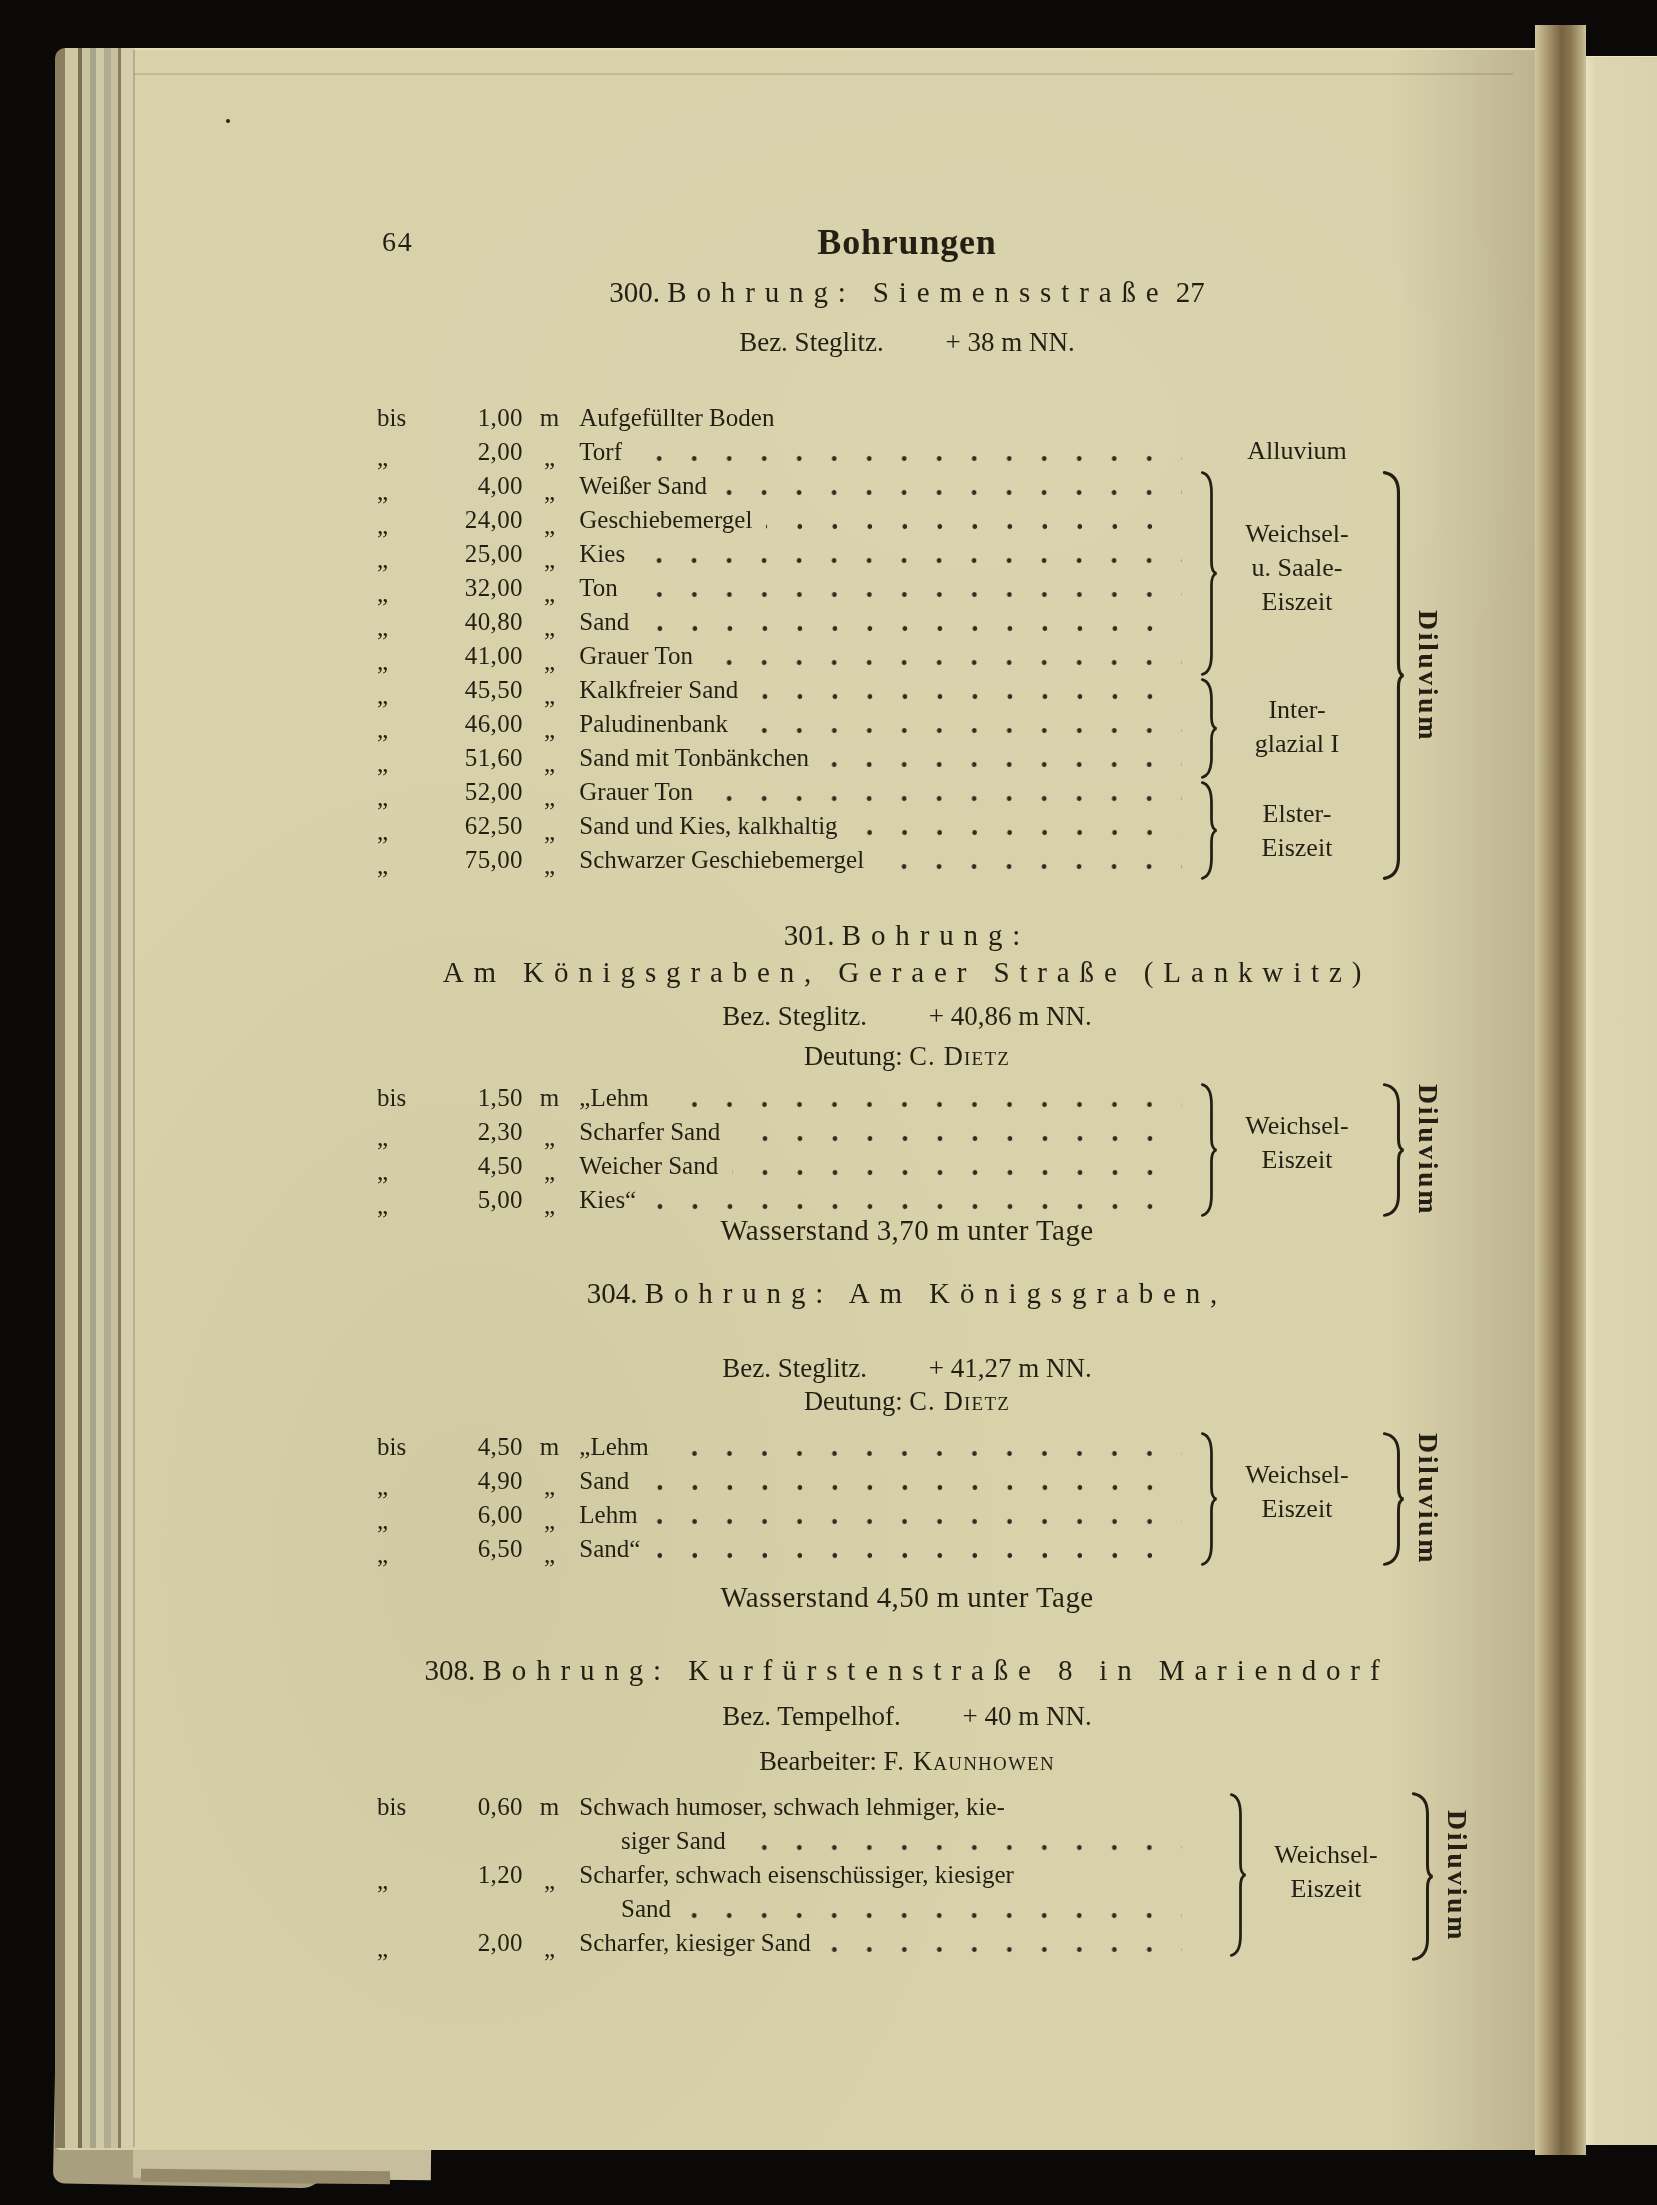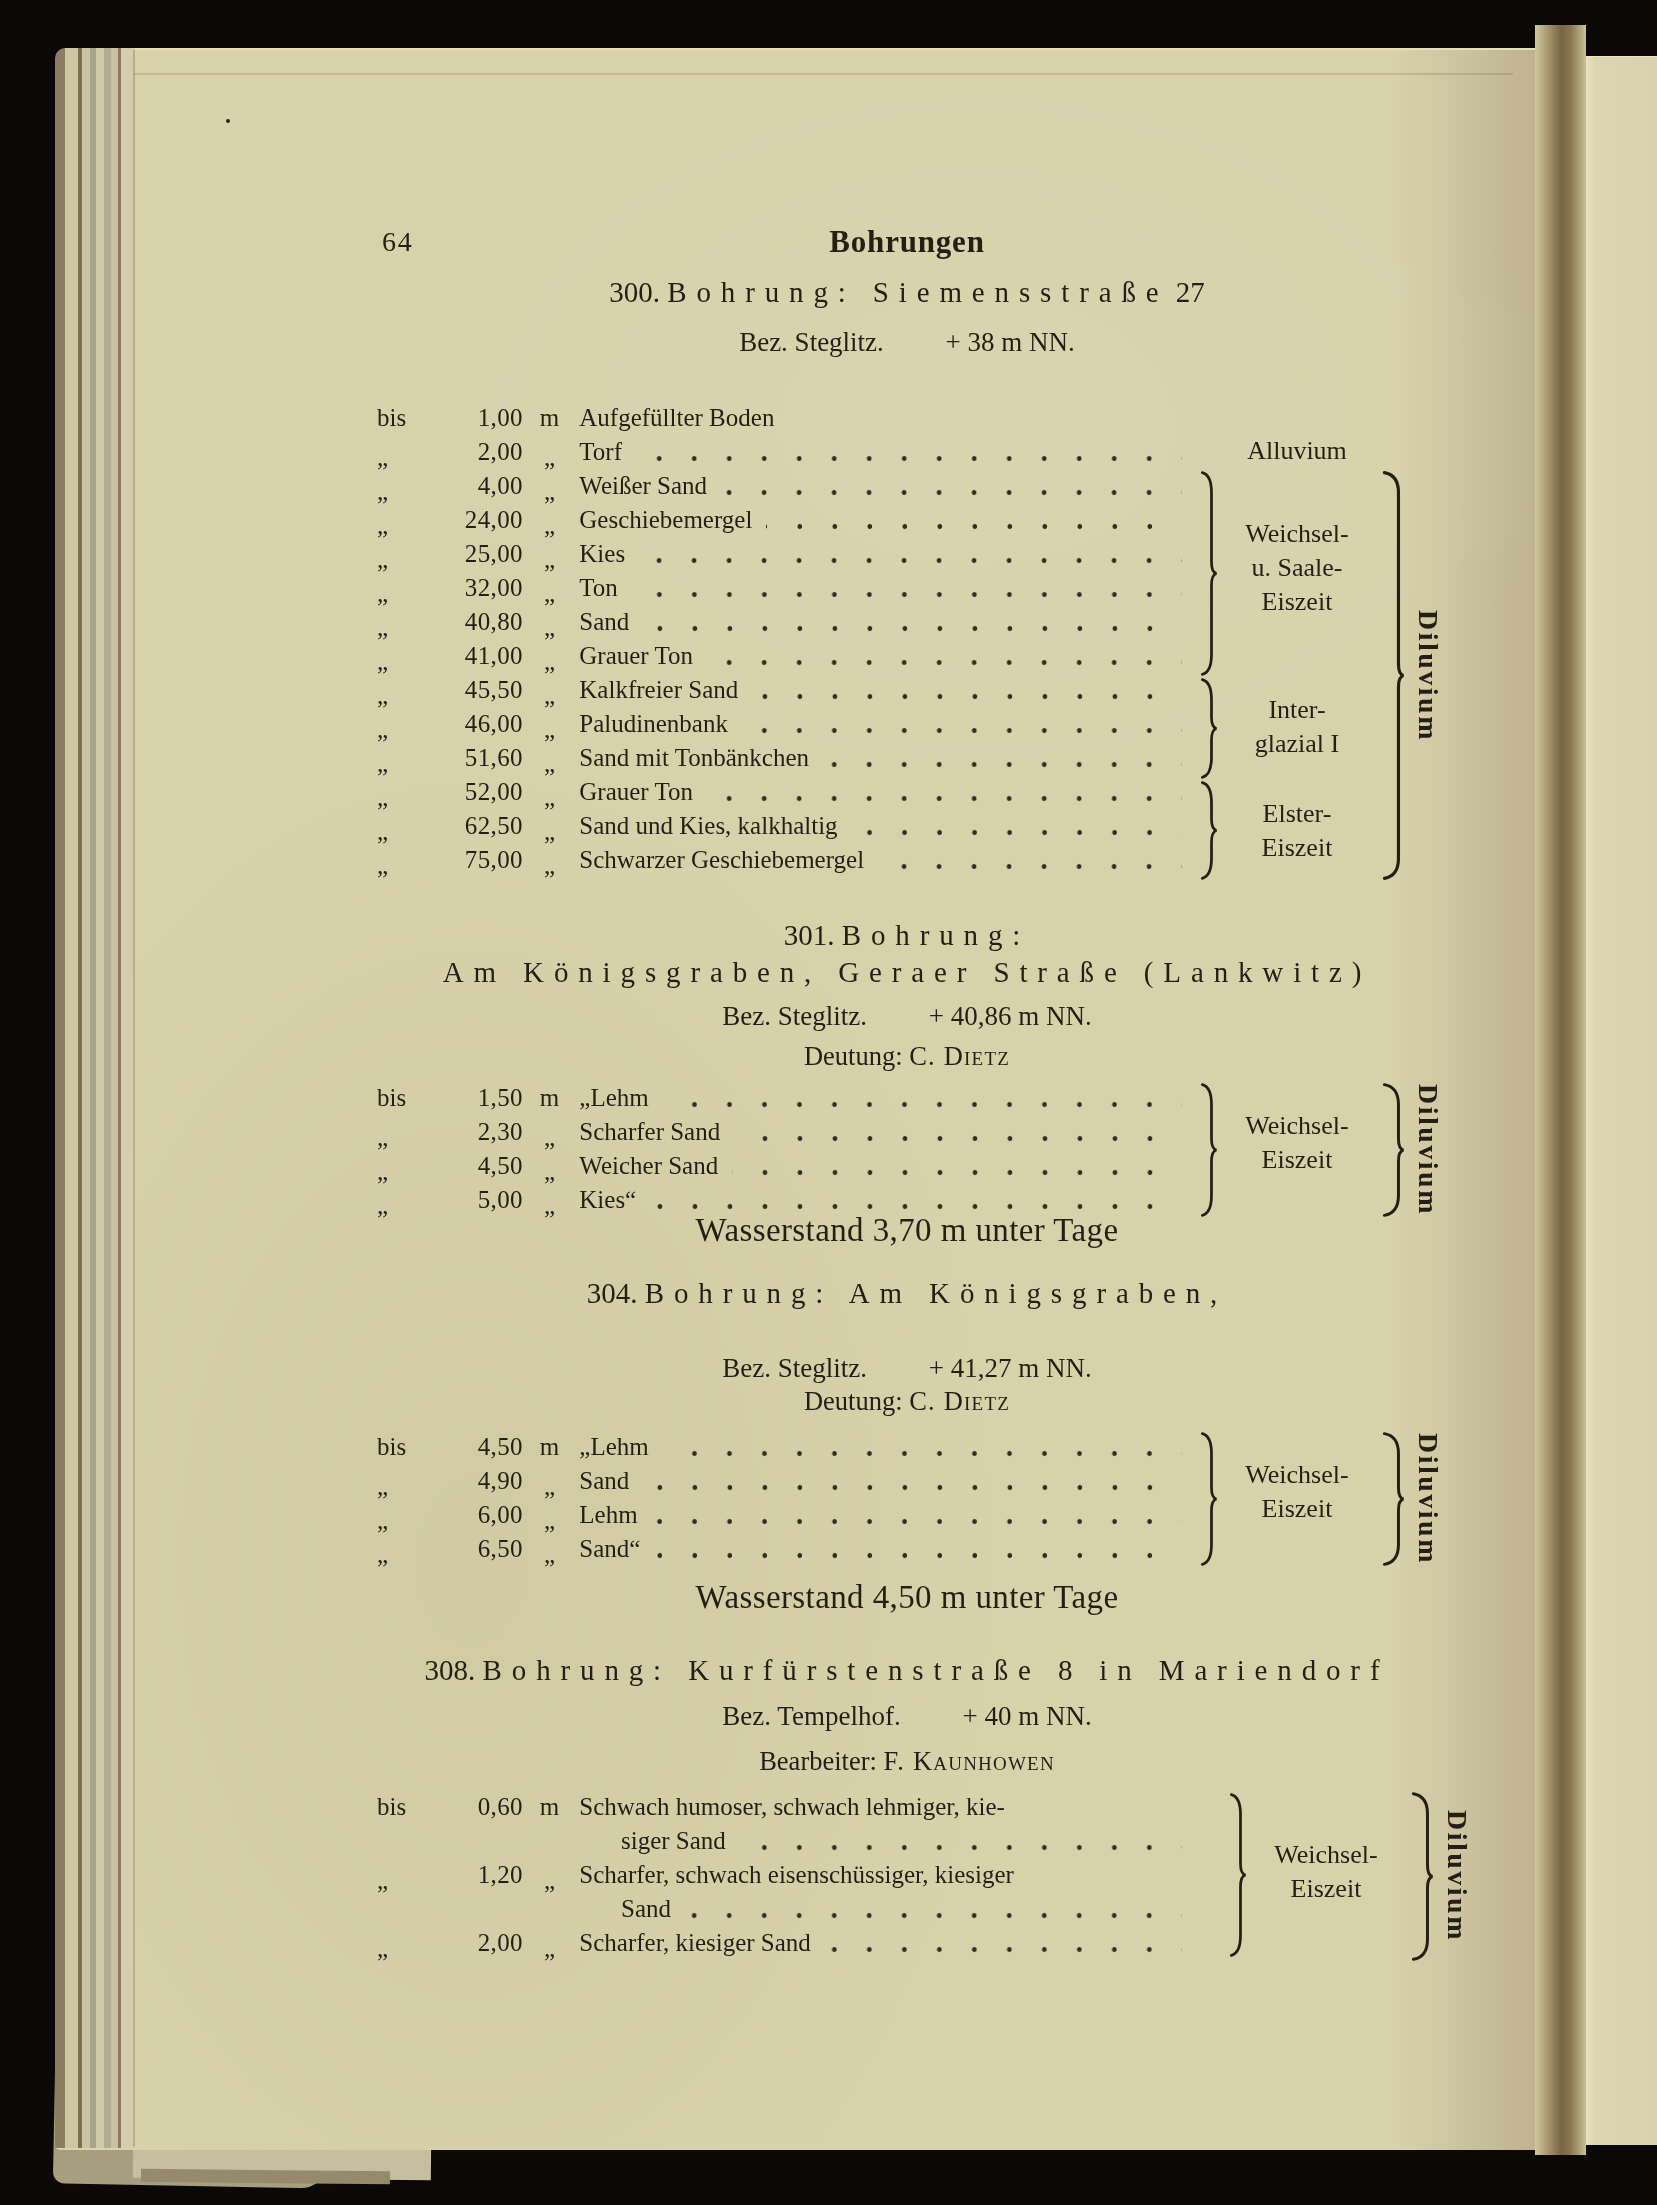--- a/index.html
+++ b/index.html
@@ -46,29 +46,29 @@
   }
   .right-page{
     position:absolute;z-index:2;left:1586px;top:56px;width:71px;height:2088px;
     background:linear-gradient(90deg,#e9e2bf 0,#dcd5b0 14%,#d9d2ad 100%);
     border-top:1.7px solid #efe8c6;
   }
   .speck{position:absolute;z-index:4;width:4.1px;height:4.1px;border-radius:50%;background:#2a2517}
   
   .content{position:absolute;z-index:5;inset:0;font-size:25px;line-height:34px}
   .line{position:absolute;left:273px;width:1268px;text-align:center;white-space:nowrap}
-  .runhead{font-weight:bold;font-size:31px;letter-spacing:0.8px}
+  .runhead{font-weight:bold;font-size:36px;letter-spacing:0.8px}
   .pagenum{position:absolute;left:109px;top:0;font-size:28px;letter-spacing:1.7px}
   .s-title{font-size:29px}
   .sp{letter-spacing:.34em}
   .meta{font-size:27px}
   .meta .gap{display:inline-block;width:55px}
   .credit{font-size:26.5px}
   .sc{font-variant:small-caps;letter-spacing:1.2px}
-  .wasser{font-size:33px;letter-spacing:0.4px}
+  .wasser{font-size:29px;letter-spacing:0.4px}
   
   .stable{position:absolute;left:377px;width:1164px}
   .trow{display:flex;height:34px;align-items:center;font-size:25px;line-height:34px;width:808px}
   .c-pre{width:60px;flex:none}
   .c-num{width:86px;flex:none;text-align:right;letter-spacing:0.4px}
   .c-unit{width:53px;flex:none;text-align:center}
   .q{transform:translateY(5.8px)}
   .c-text{padding-left:3.3px;white-space:nowrap}
   .c-text.ind{padding-left:45px}
   .dots{

